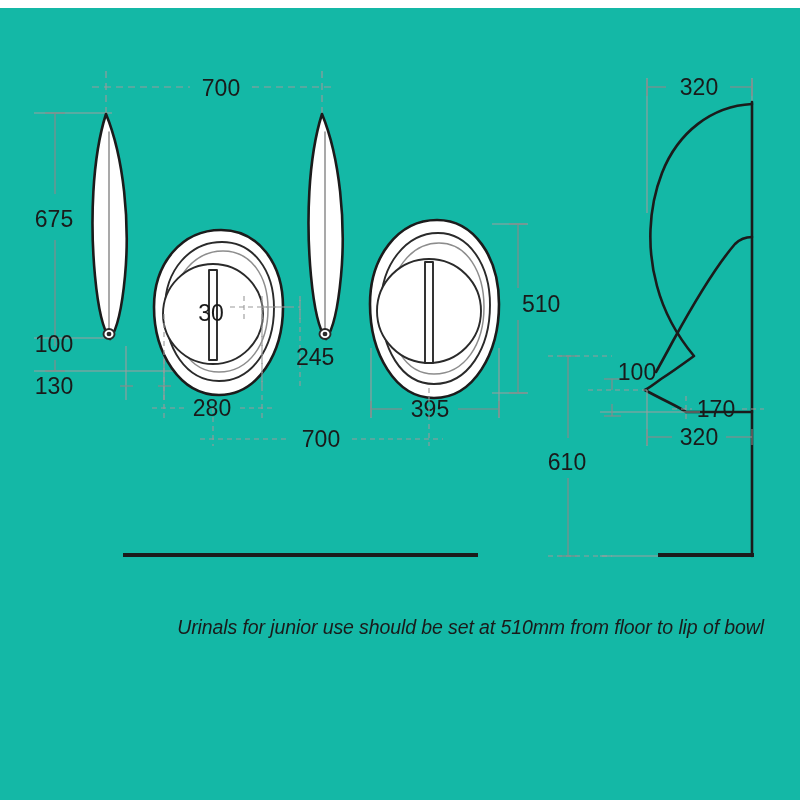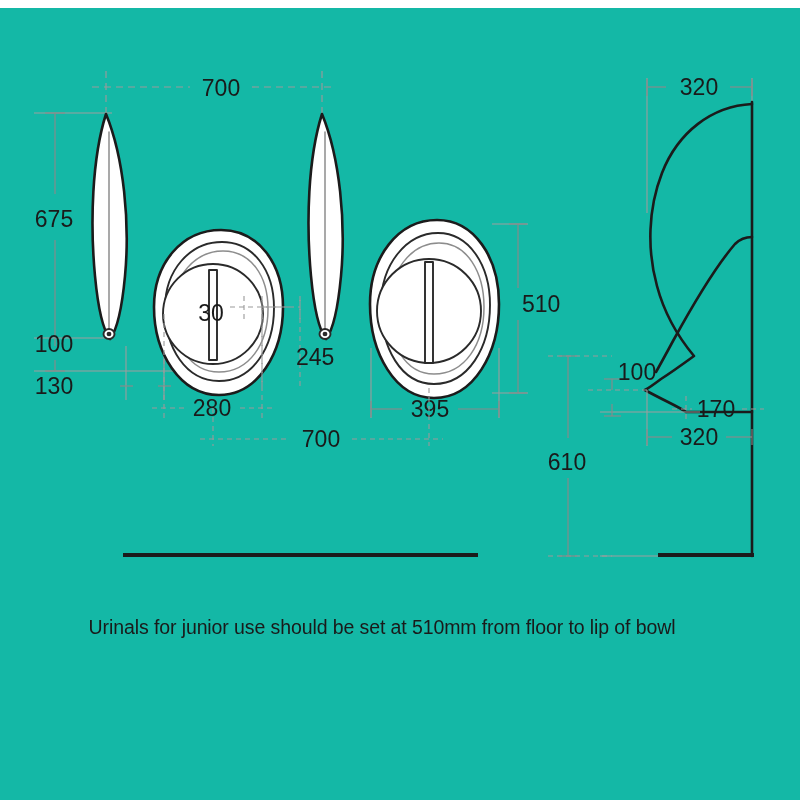--- a/index.html
+++ b/index.html
@@ -95,21 +95,22 @@
     font-family: "Liberation Sans", sans-serif;
     font-size: 23px;
     fill: #1a1a1a;
     letter-spacing: 0px;
   }
   .caption-wrap {
     position: absolute;
     left: 0;
     top: 608px;
     width: 764px;
-    text-align: center;
+    text-align: right;
+    font-style: italic;
   }
   .caption-text {
     font-family: "Liberation Sans", sans-serif;
     font-size: 19.5px;
     color: #1a1a1a;
     white-space: nowrap;
     letter-spacing: -0.1px;
   }
 </style>
 </head>

